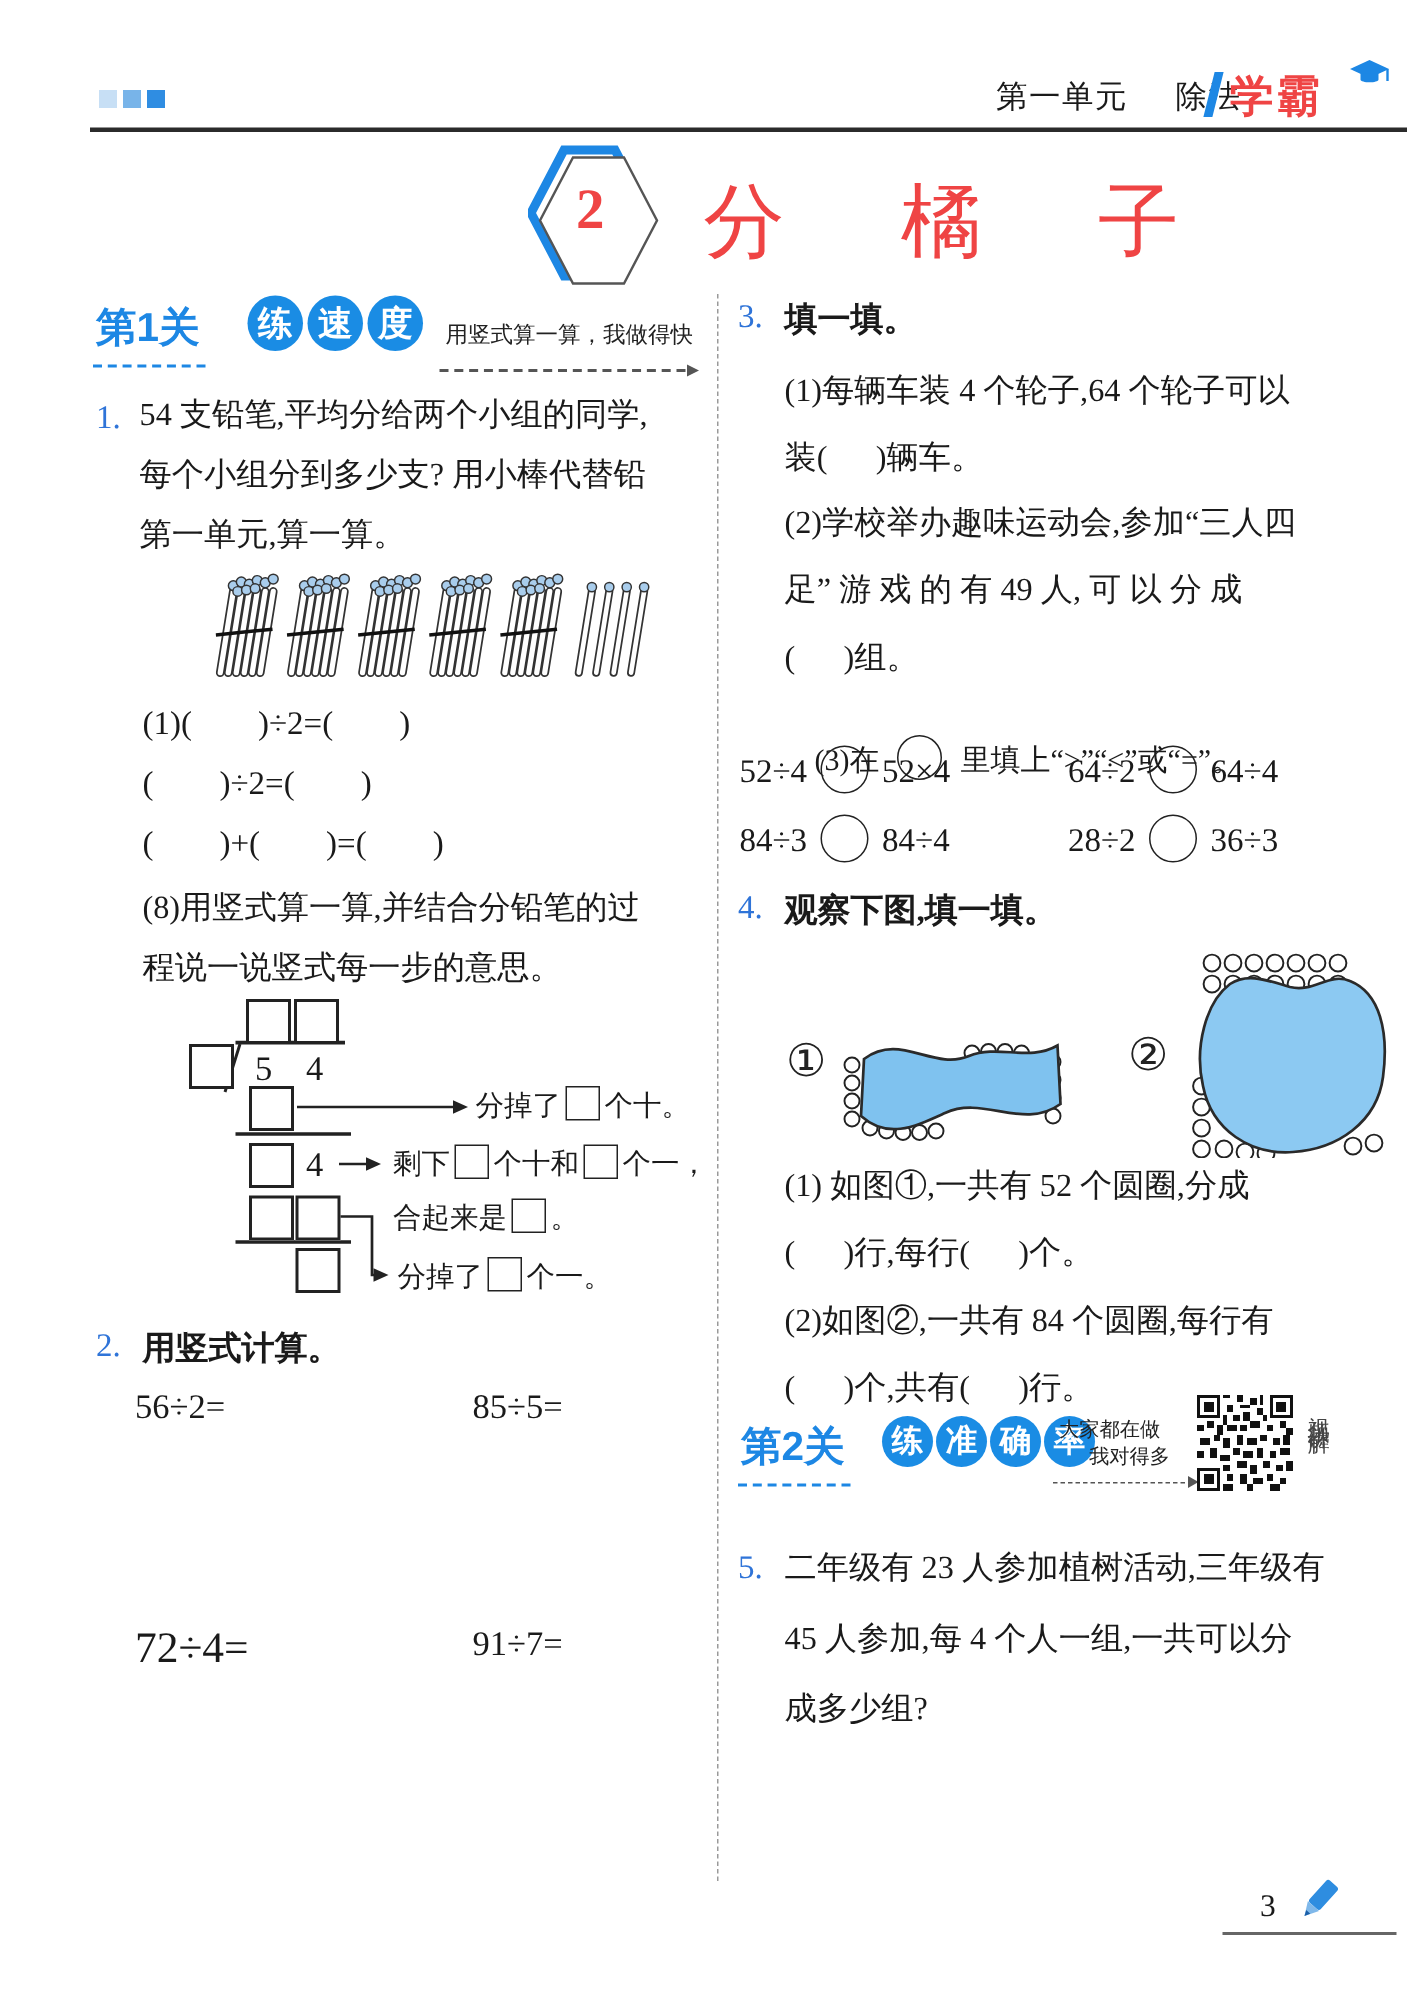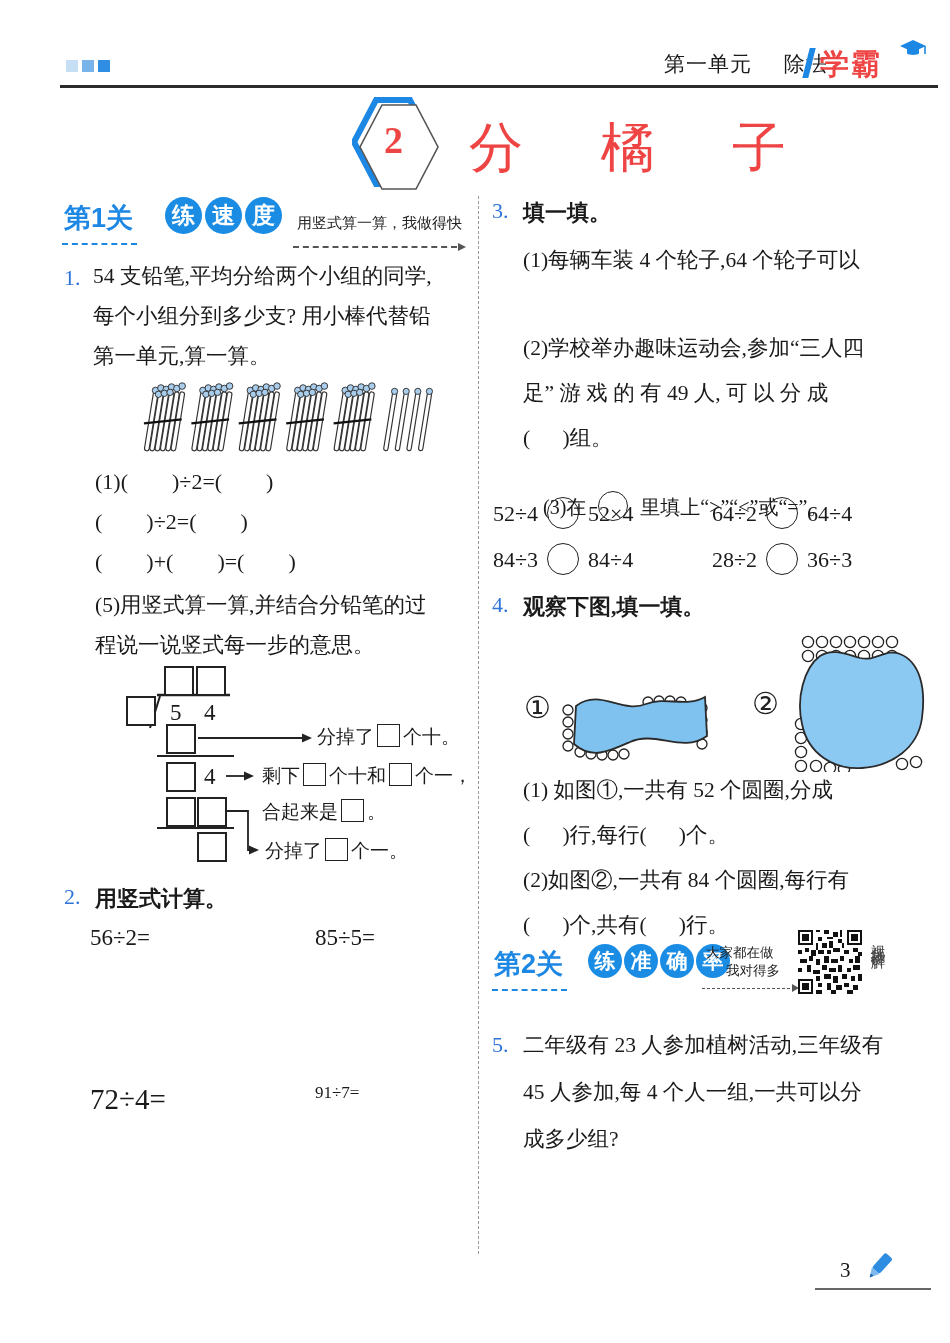--- a/index.html
+++ b/index.html
@@ -146,21 +146,21 @@
       </g>
     </g>
   </svg>
 
   <div class="abs" style="left:95px;top:462px">
     <div class="line" style="font-size:22px">(1)(        )÷2=(        )</div>
     <div class="line" style="font-size:22px">(        )÷2=(        )</div>
     <div class="line" style="font-size:22px">(        )+(        )=(        )</div>
   </div>
   <div class="abs" style="left:95px;top:585px">
-    <div class="line">(5)用竖式算一算,并结合分铅笔的过</div>
+    <div class="line">(8)用竖式算一算,并结合分铅笔的过</div>
     <div class="line">程说一说竖式每一步的意思。</div>
   </div>
 
   <div class="abs" style="left:112px;top:664px;width:370px;height:220px">
     <svg class="abs" style="left:0;top:0" width="370" height="220">
       <path d="M38,64 L48,32" stroke="#222" stroke-width="2" fill="none"></path>
       <line x1="45" y1="31" x2="118" y2="31" stroke="#222" stroke-width="2.5"></line>
       <line x1="86" y1="74" x2="194" y2="74" stroke="#222" stroke-width="1.8"></line>
       <path d="M200,74 l-10,-4.5 v9 z" fill="#222"></path>
       <line x1="45" y1="92" x2="122" y2="92" stroke="#222" stroke-width="2.2"></line>
@@ -185,26 +185,27 @@
     <div class="anno" style="left:150px;top:135px"><span>合起来是</span><span class="ibx"></span><span>。</span></div>
     <div class="bx" style="left:85px;top:168px"></div>
     <div class="anno" style="left:153px;top:174px"><span>分掉了</span><span class="ibx"></span><span>个一。</span></div>
   </div>
 
   <div class="abs pnum" style="left:64px;top:884px">2.</div>
   <div class="abs btitle" style="left:95px;top:884px">用竖式计算。</div>
   <div class="abs" style="left:90px;top:925px;font-size:23px">56÷2=</div>
   <div class="abs" style="left:315px;top:925px;font-size:23px">85÷5=</div>
   <div class="abs" style="left:90px;top:1083px;font-size:29px">72÷4=</div>
-  <div class="abs" style="left:315px;top:1083px;font-size:17px">91÷7=</div>
+  <div class="abs" style="left:315px;top:1083px;font-size:23px">91÷7=</div>
 
   <div class="abs pnum" style="left:492px;top:198px">3.</div>
   <div class="abs btitle" style="left:523px;top:198px">填一填。</div>
   <div class="abs lh45" style="left:523px;top:238px">
     <div class="line">(1)每辆车装 4 个轮子,64 个轮子可以</div>
+    <div class="line">装(      )辆车。</div>
   </div>
   <div class="abs lh45" style="left:523px;top:326px">
     <div class="line">(2)学校举办趣味运动会,参加“三人四</div>
     <div class="line">足” 游 戏 的 有 49 人, 可 以 分 成</div>
     <div class="line">(      )组。</div>
   </div>
   <div class="abs" style="left:523px;top:441px;font-size:20px;height:44px;line-height:44px;white-space:pre">
     <span>(3)在 </span><span class="ccirc sm"></span><span> 里填上“&gt;”“&lt;”或“=”。</span>
   </div>
   <div class="cmp" style="left:493px;top:492px"><span>52÷4</span><span class="ccirc"></span><span>52×4</span></div>

